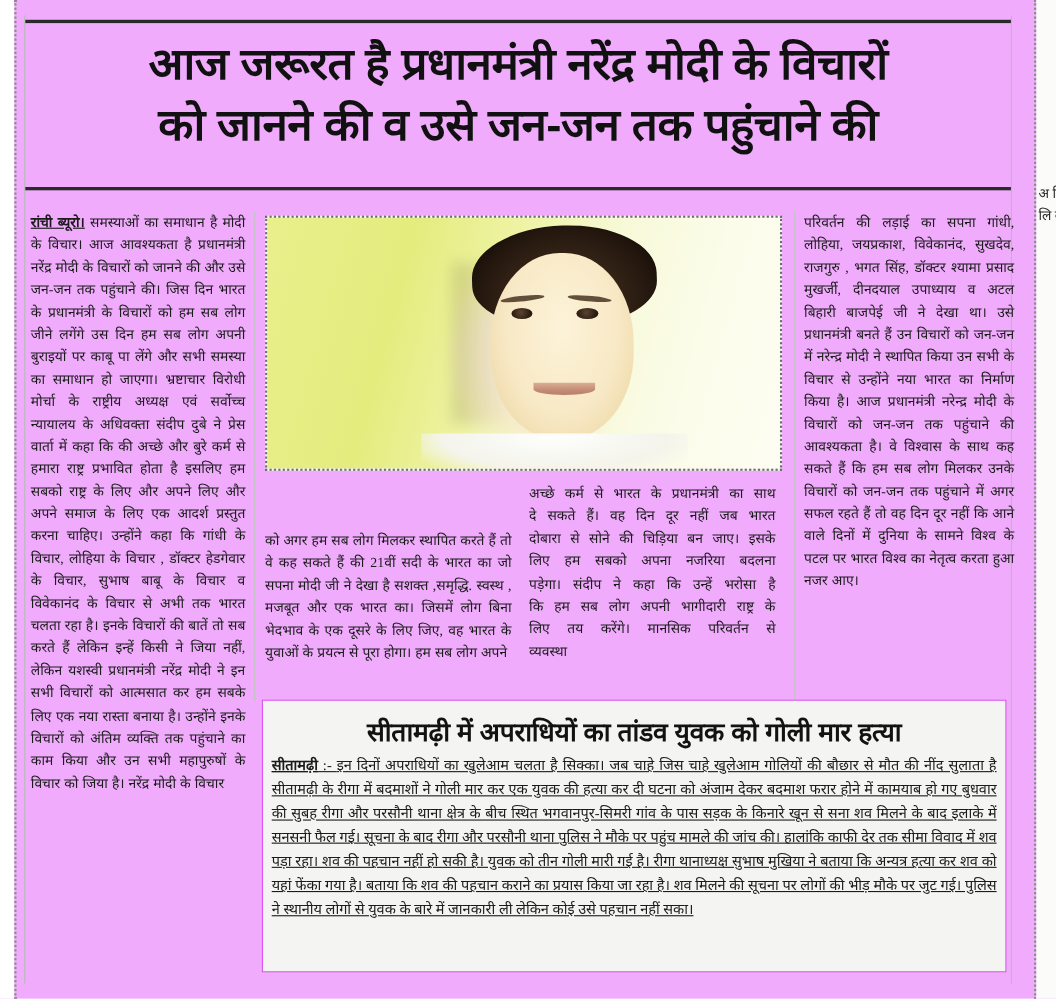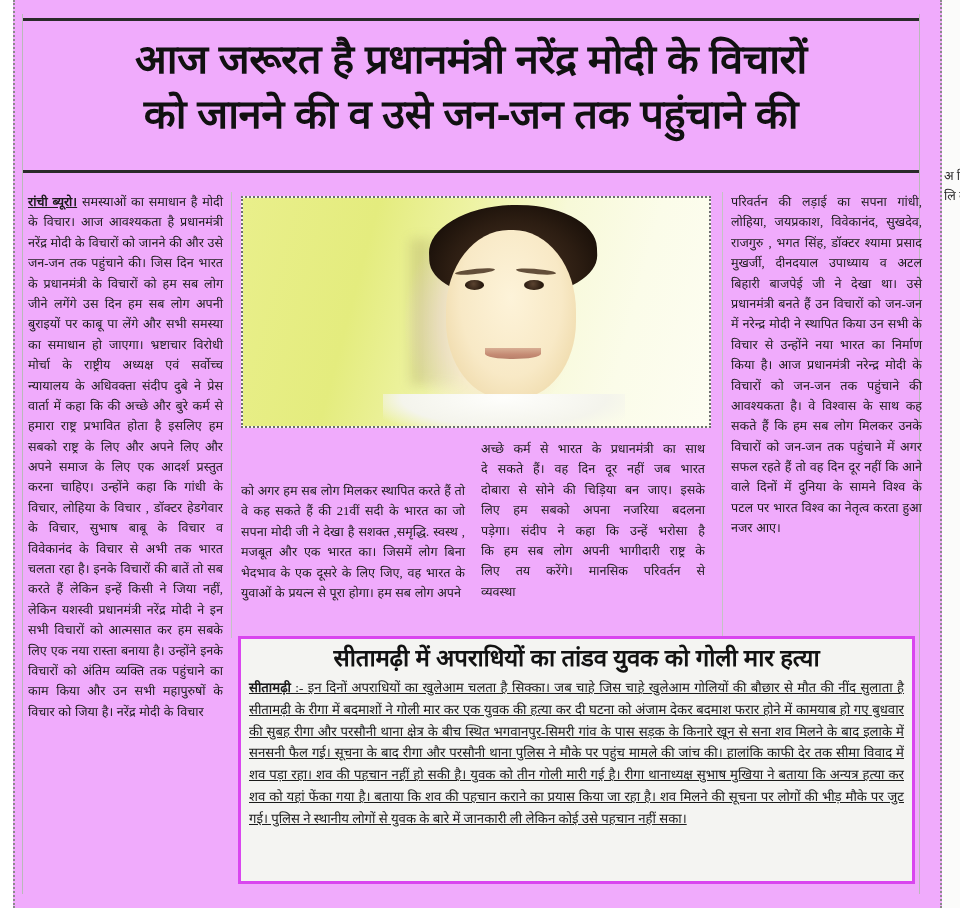--- a/index.html
+++ b/index.html
@@ -225,23 +225,23 @@
   }
 
   
   #bottom-box {
     position: absolute;
     left: 215px;
     top: 622px;
     right: 4px;
     bottom: 10px;
     box-sizing: border-box;
-    border: 3px solid #d946ef;
+    border: 1px solid #d946ef;
     background: #f4f4f2;
-    padding: 4px 8px 6px 8px;
+    padding: 14px 8px 6px 8px;
   }
   #bottom-headline {
     text-align: center;
     font-family: "Liberation Sans", "DejaVu Sans", sans-serif;
     font-weight: 700;
     font-size: 23.5px;
     line-height: 1.28;
     color: #121212;
     letter-spacing: -0.2px;
     white-space: nowrap;

